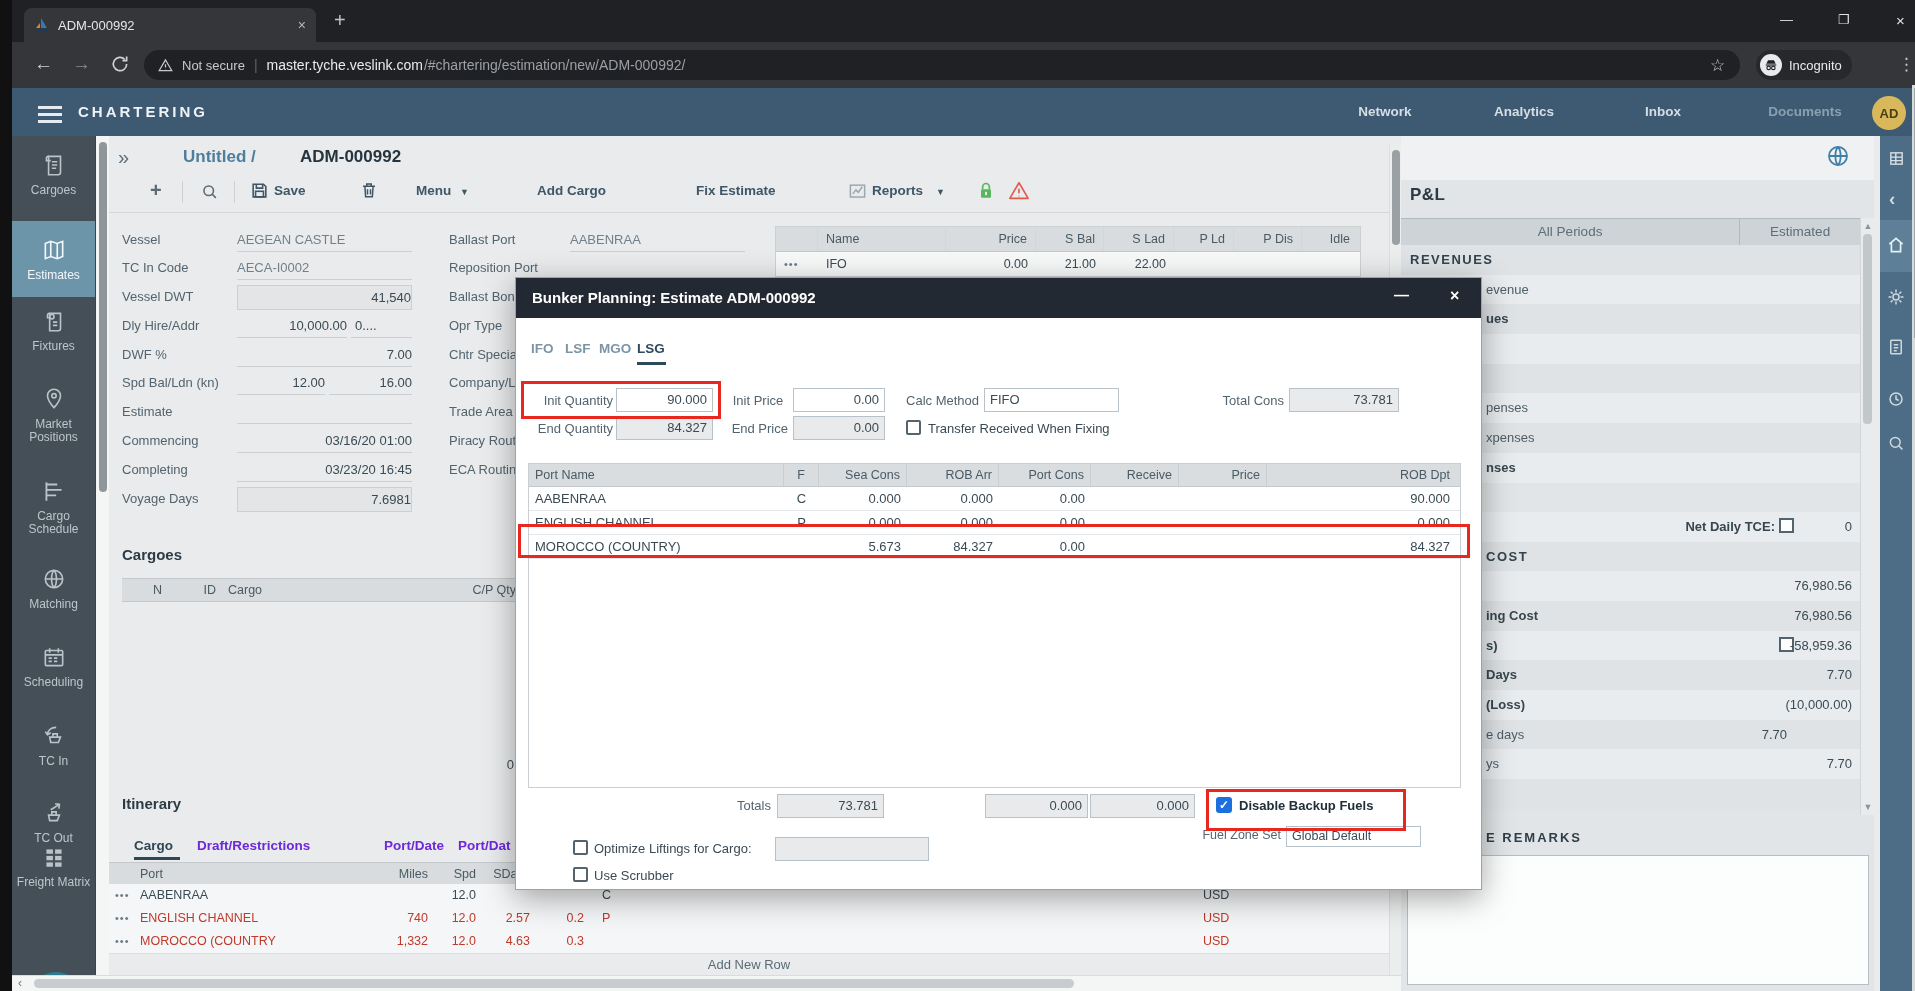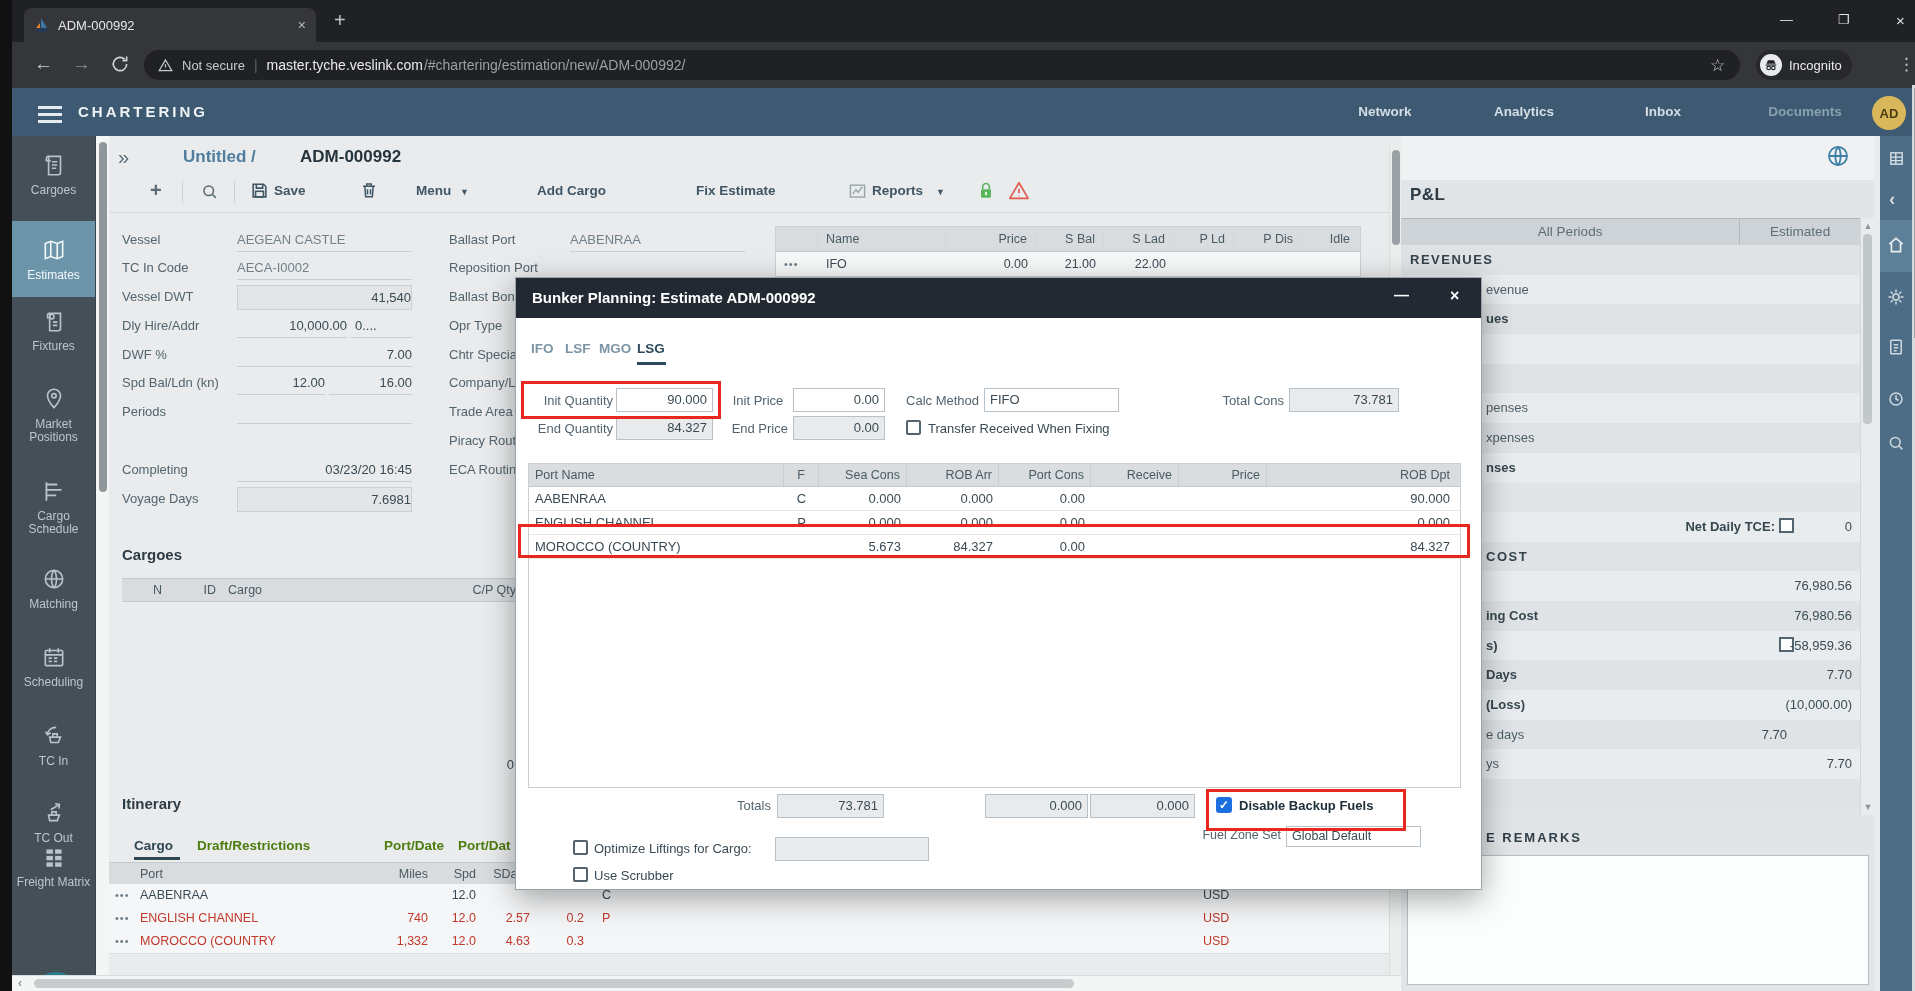--- a/index.html
+++ b/index.html
@@ -70,21 +70,21 @@
   .fghead{background:#d9dcde;border-bottom:1px solid #c3c9cc;color:#4a5a64;}
   .fgc{font-size:12.5px;box-sizing:border-box;padding:0 8px;border-right:1px solid #d3d7da;height:24px;line-height:24px;}
   .r{text-align:right;}
   
   .secttl{font-size:15px;font-weight:bold;color:#2c3b45;}
   .ghead{background:#d9dcde;border-top:1px solid #c3c9cc;border-bottom:1px solid #c3c9cc;color:#4a5a64;display:flex;}
   .gc{font-size:12.5px;box-sizing:border-box;padding:0 6px;height:22px;line-height:22px;}
   .itrow{position:absolute;display:flex;height:23px;background:#f5f6f7;border-bottom:1px solid #dcdfe1;font-size:13px;line-height:23px;color:#3a4a54;width:1280px;}
   .itred{color:#c0392b;}
   .handle{color:#6b7a84;letter-spacing:1px;font-size:11px;}
-  .tabitem{position:absolute;top:838px;font-size:13.5px;font-weight:bold;color:#4d7c0f;}
+  .tabitem{position:absolute;top:838px;font-size:13.5px;font-weight:bold;color:#6d28d9;}
   
   #mainvs{position:absolute;left:1377px;top:145px;width:12px;height:830px;background:#eceeee;border-left:1px solid #dcdfe0;box-sizing:border-box;}
   #mainvs .thumb{position:absolute;left:2px;top:5px;width:8px;height:95px;background:#9aa0a4;border-radius:4px;}
   #hscroll{position:absolute;left:0;top:975px;width:1389px;height:16px;background:#f4f5f5;border-top:1px solid #d9dcdd;box-sizing:border-box;}
   #hscroll .thumb{position:absolute;left:22px;top:3px;width:1040px;height:9px;background:#c9ccce;border-radius:5px;}
   #hscroll .larrow{position:absolute;left:6px;top:0px;color:#6f7a81;font-size:12px;line-height:15px;}
   
   #pnl{position:absolute;left:1389px;top:136px;width:473px;height:855px;background:#e2e5e7;}
   .pnl-top{position:absolute;left:0;top:0;width:473px;height:44px;background:#f0f1f2;}
   .pnl-title{position:absolute;left:9px;top:49px;font-size:17px;font-weight:800;color:#2b3a44;letter-spacing:.5px;}
@@ -372,22 +372,26 @@
   <div class="frow" style="top:342px;">
     <span class="flabel">DWF %</span>
     <span class="fval num">7.00</span>
   </div>
   <div class="frow" style="top:370px;">
     <span class="flabel">Spd Bal/Ldn (kn)</span>
     <span class="cellL" style="width:88px;">12.00</span>
     <span class="cellR" style="left:207px;">16.00</span>
   </div>
   <div class="frow" style="top:399px;">
-    <span class="flabel">Periods</span>
+    <span class="flabel">Estimate</span>
     <span class="fval"></span>
+  </div>
+  <div class="frow" style="top:428px;">
+    <span class="flabel">Commencing</span>
+    <span class="fval num">03/16/20 01:00</span>
   </div>
   <div class="frow" style="top:457px;">
     <span class="flabel">Completing</span>
     <span class="fval num">03/23/20 16:45</span>
   </div>
   <div class="frow" style="top:486px;">
     <span class="flabel">Voyage Days</span>
     <span class="fval num boxed">7.6981</span>
   </div>
 
@@ -492,20 +496,21 @@
   <div class="itrow itred" style="left:97px;top:930px;">
     <span class="gc handle" style="width:25px;">•••</span>
     <span class="gc" style="width:200px;">MOROCCO (COUNTRY</span>
     <span class="gc r" style="width:100px;">1,332</span>
     <span class="gc r" style="width:48px;">12.0</span>
     <span class="gc r" style="width:54px;">4.63</span>
     <span class="gc r" style="width:54px;">0.3</span>
     <span class="gc" style="width:30px;padding-left:12px;"></span>
     <span class="gc" style="position:absolute;left:1088px;">USD</span>
   </div>
+  <span class="abs" style="left:97px;top:957px;width:1280px;text-align:center;font-size:13px;color:#5a6b76;">Add New Row</span>
 
   <div id="mainvs">
       <div class="thumb"></div>
     </div>
   <div id="hscroll">
       <span class="larrow">‹</span>
       <div class="thumb"></div>
     </div>
 
   <div id="pnl">

